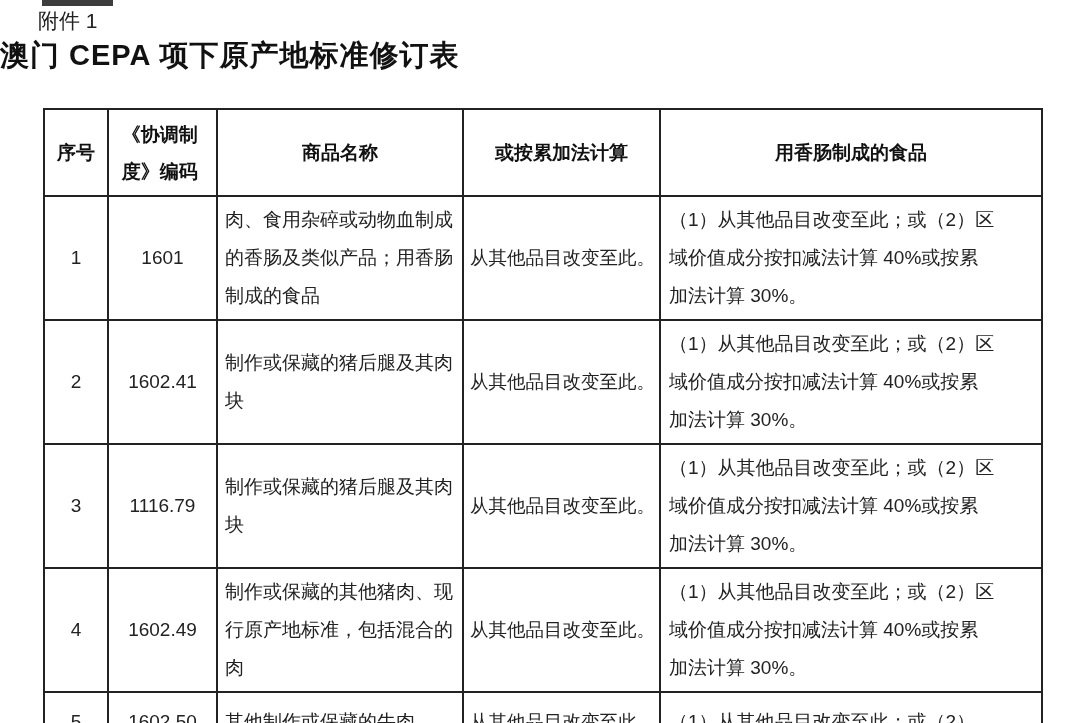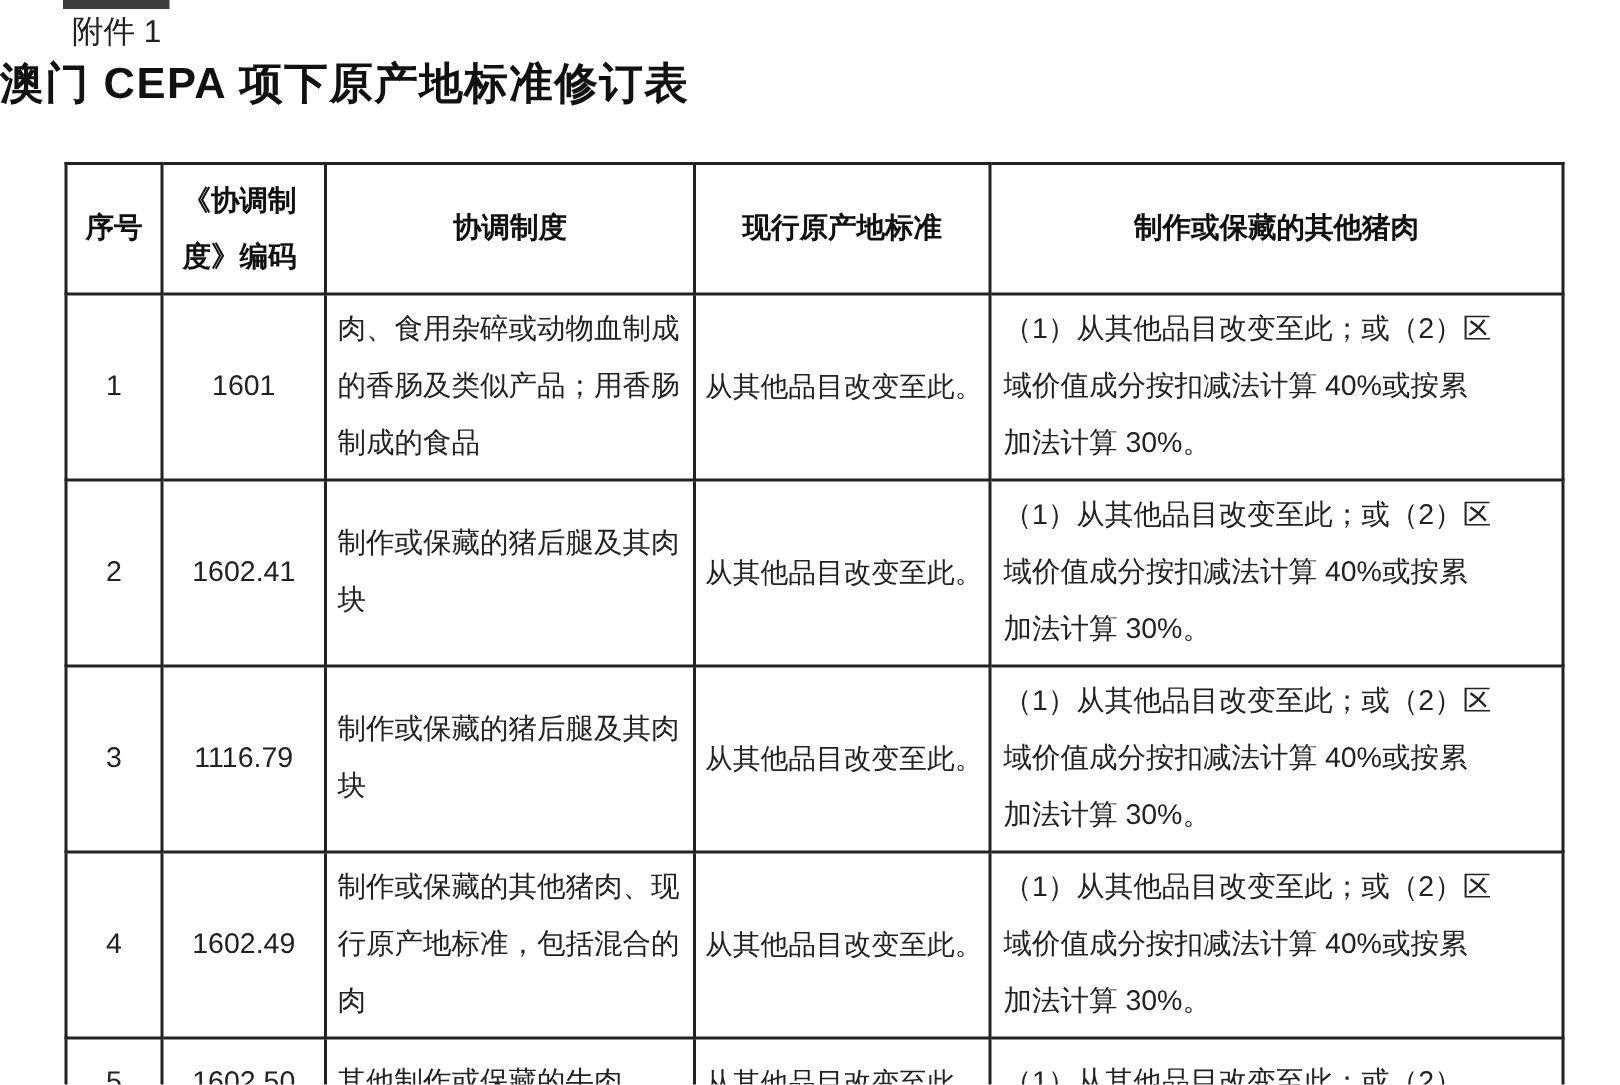--- a/index.html
+++ b/index.html
@@ -10,21 +10,21 @@
     color: #1b1b1b;
     position: relative;
     overflow: hidden;
   }
   .black-bar {
     position: absolute; left: 42px; top: 0;
     width: 71px; height: 6px;
     background: #3d3d3d;
   }
   .attachment {
-    position: absolute; left: 48px; top: 7px;
+    position: absolute; left: 38px; top: 7px;
     font-size: 21px; font-weight: normal; color: #222;
   }
   .doc-title {
     position: absolute; top: 36px; left: 0; width: 100%;
     text-align: left;
     font-size: 29px; font-weight: bold; color: #111;
     letter-spacing: 1px;
   }
   table.origin-table {
     position: absolute; left: 43px; top: 108px;
@@ -71,23 +71,23 @@
     <col style="width:246px">
     <col style="width:197px">
     <col style="width:382px">
   </colgroup>
   <tbody>
     <tr style="height:87px">
       <th>序号</th>
       <th>
         <span class="hs-header-label">《协调制度》编码</span>
       </th>
-      <th>协调制度</th>
-      <th>现行原产地标准</th>
-      <th>制作或保藏的其他猪肉</th>
+      <th>商品名称</th>
+      <th>或按累加法计算</th>
+      <th>用香肠制成的食品</th>
     </tr>
 
     <tr style="height:113px">
       <td class="c-serial">1</td>
       <td class="c-code">1601</td>
       <td class="c-product">肉、食用杂碎或动物血制成的香肠及类似产品；用香肠制成的食品</td>
       <td class="c-current">从其他品目改变至此。</td>
       <td class="c-revised">（1）从其他品目改变至此；或（2）区域价值成分按扣减法计算 40%或按累加法计算 30%。</td>
     </tr>
 

